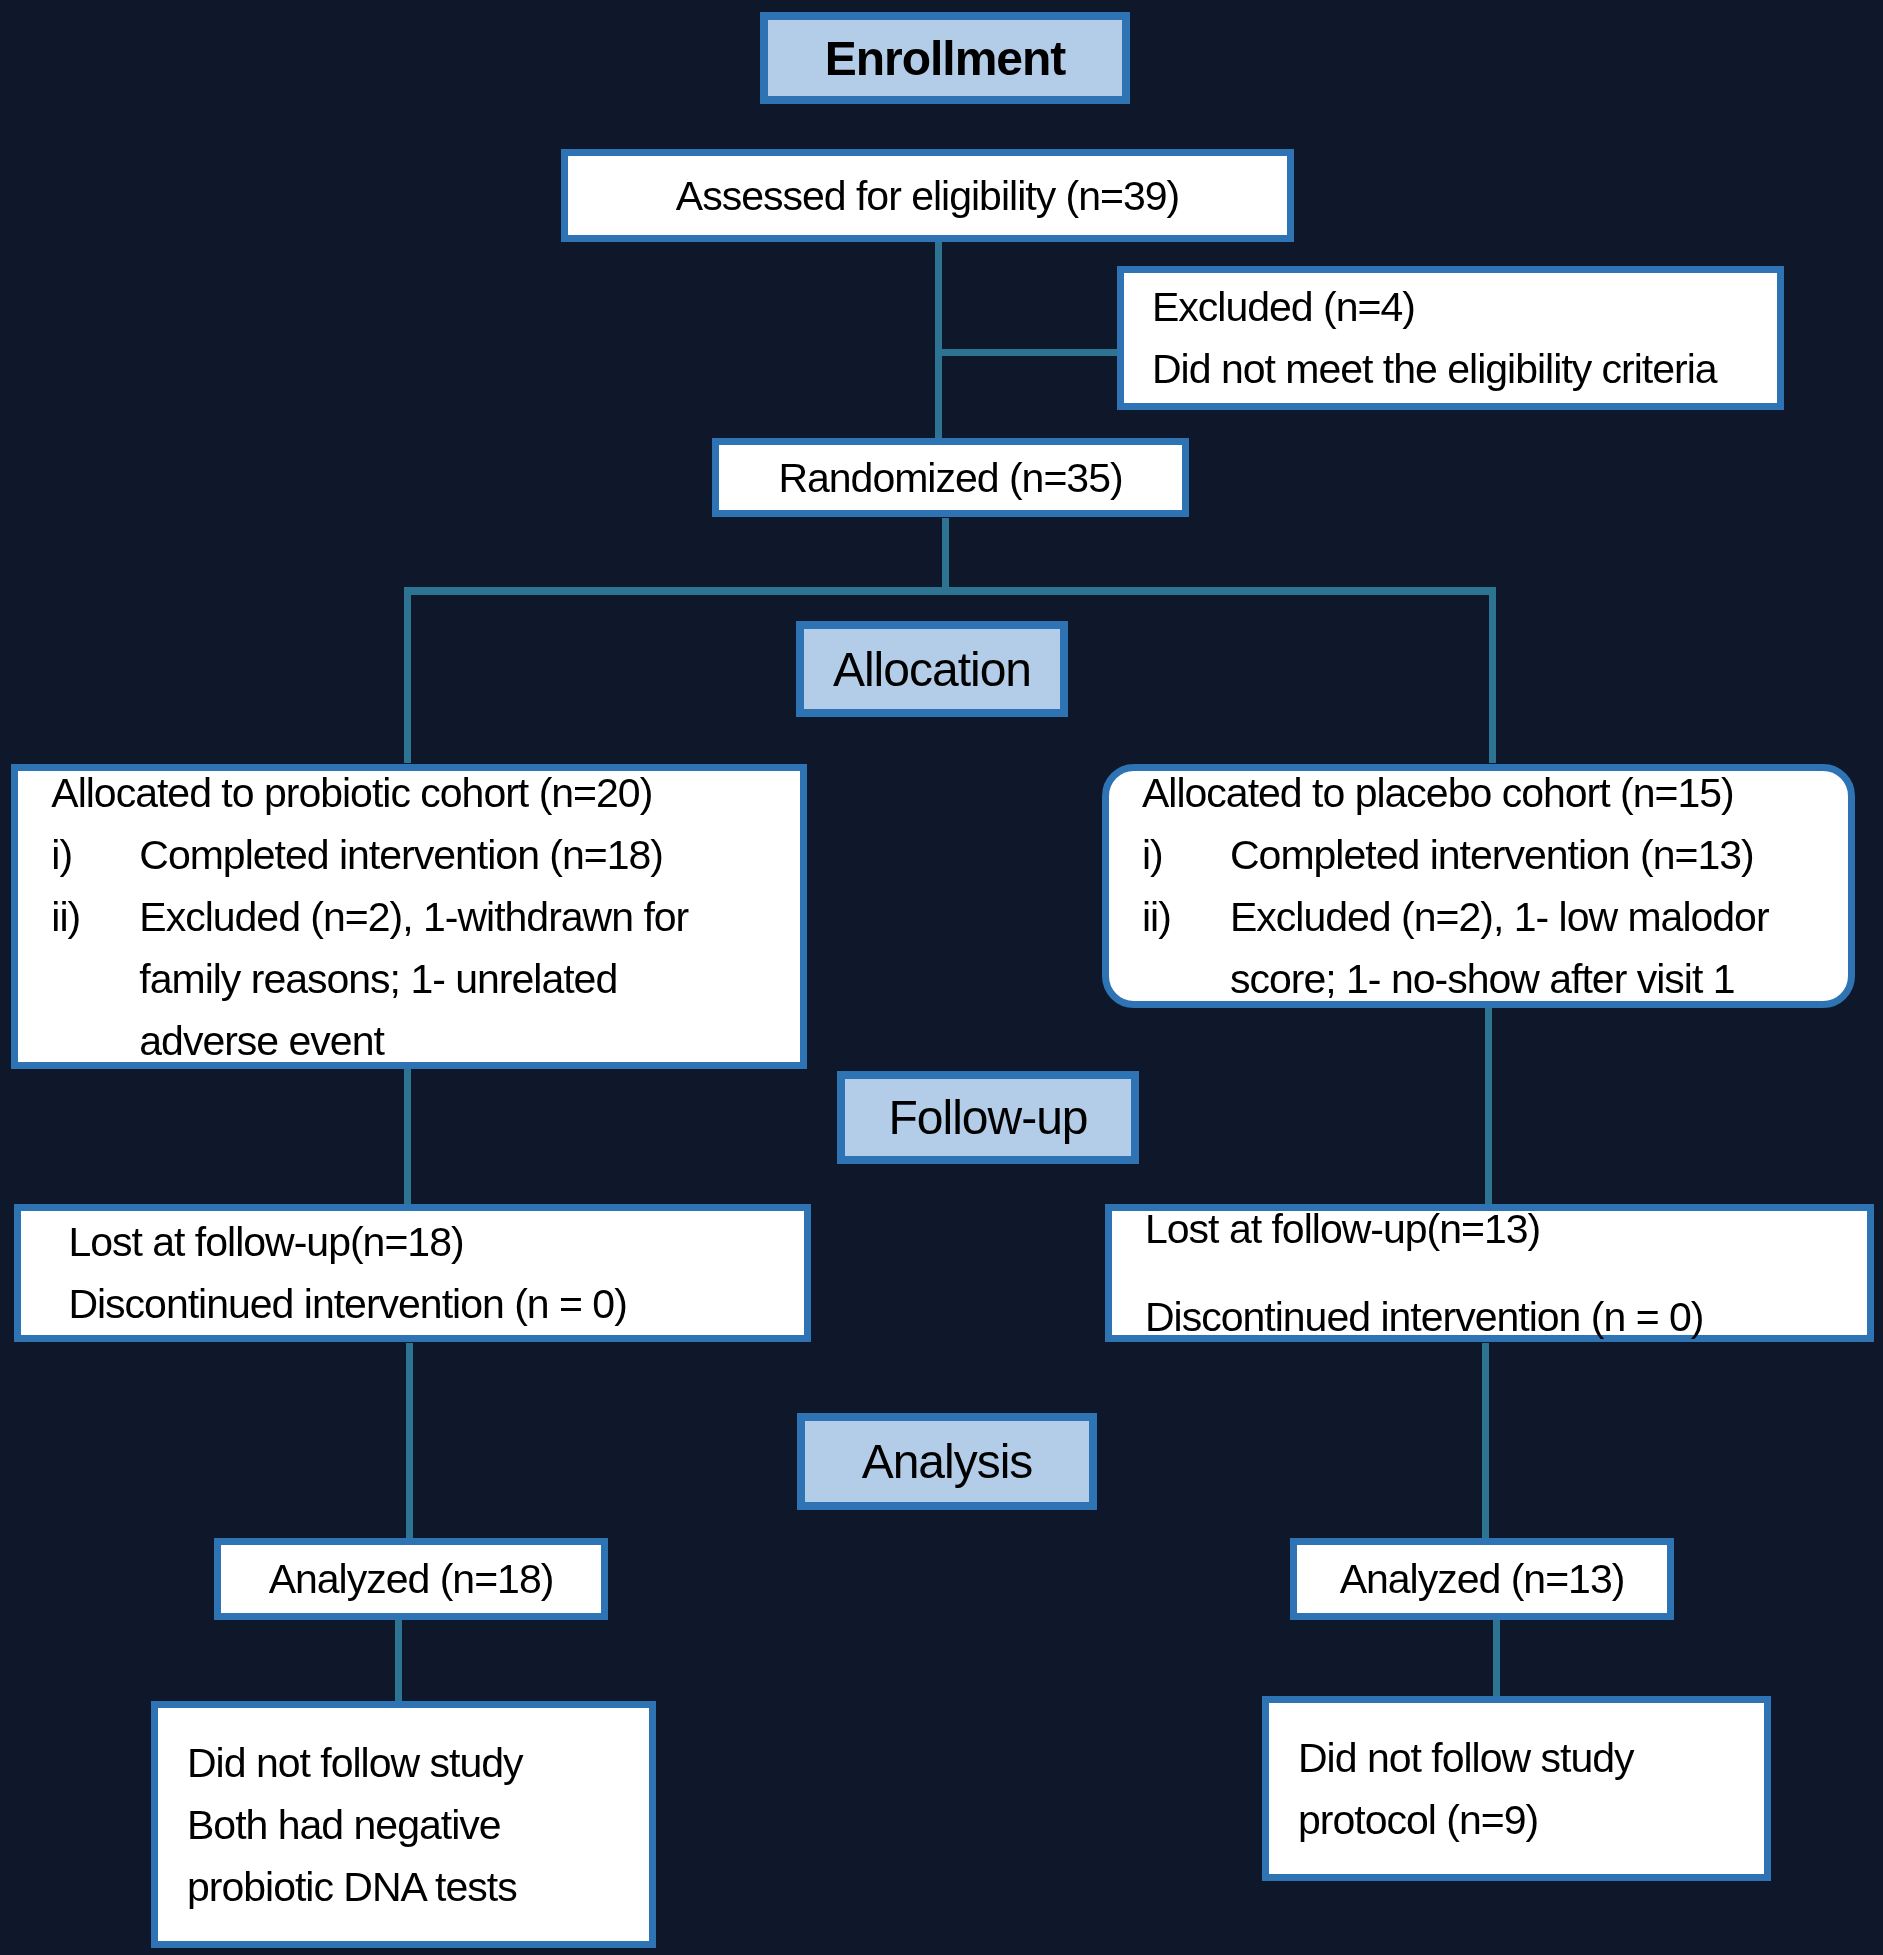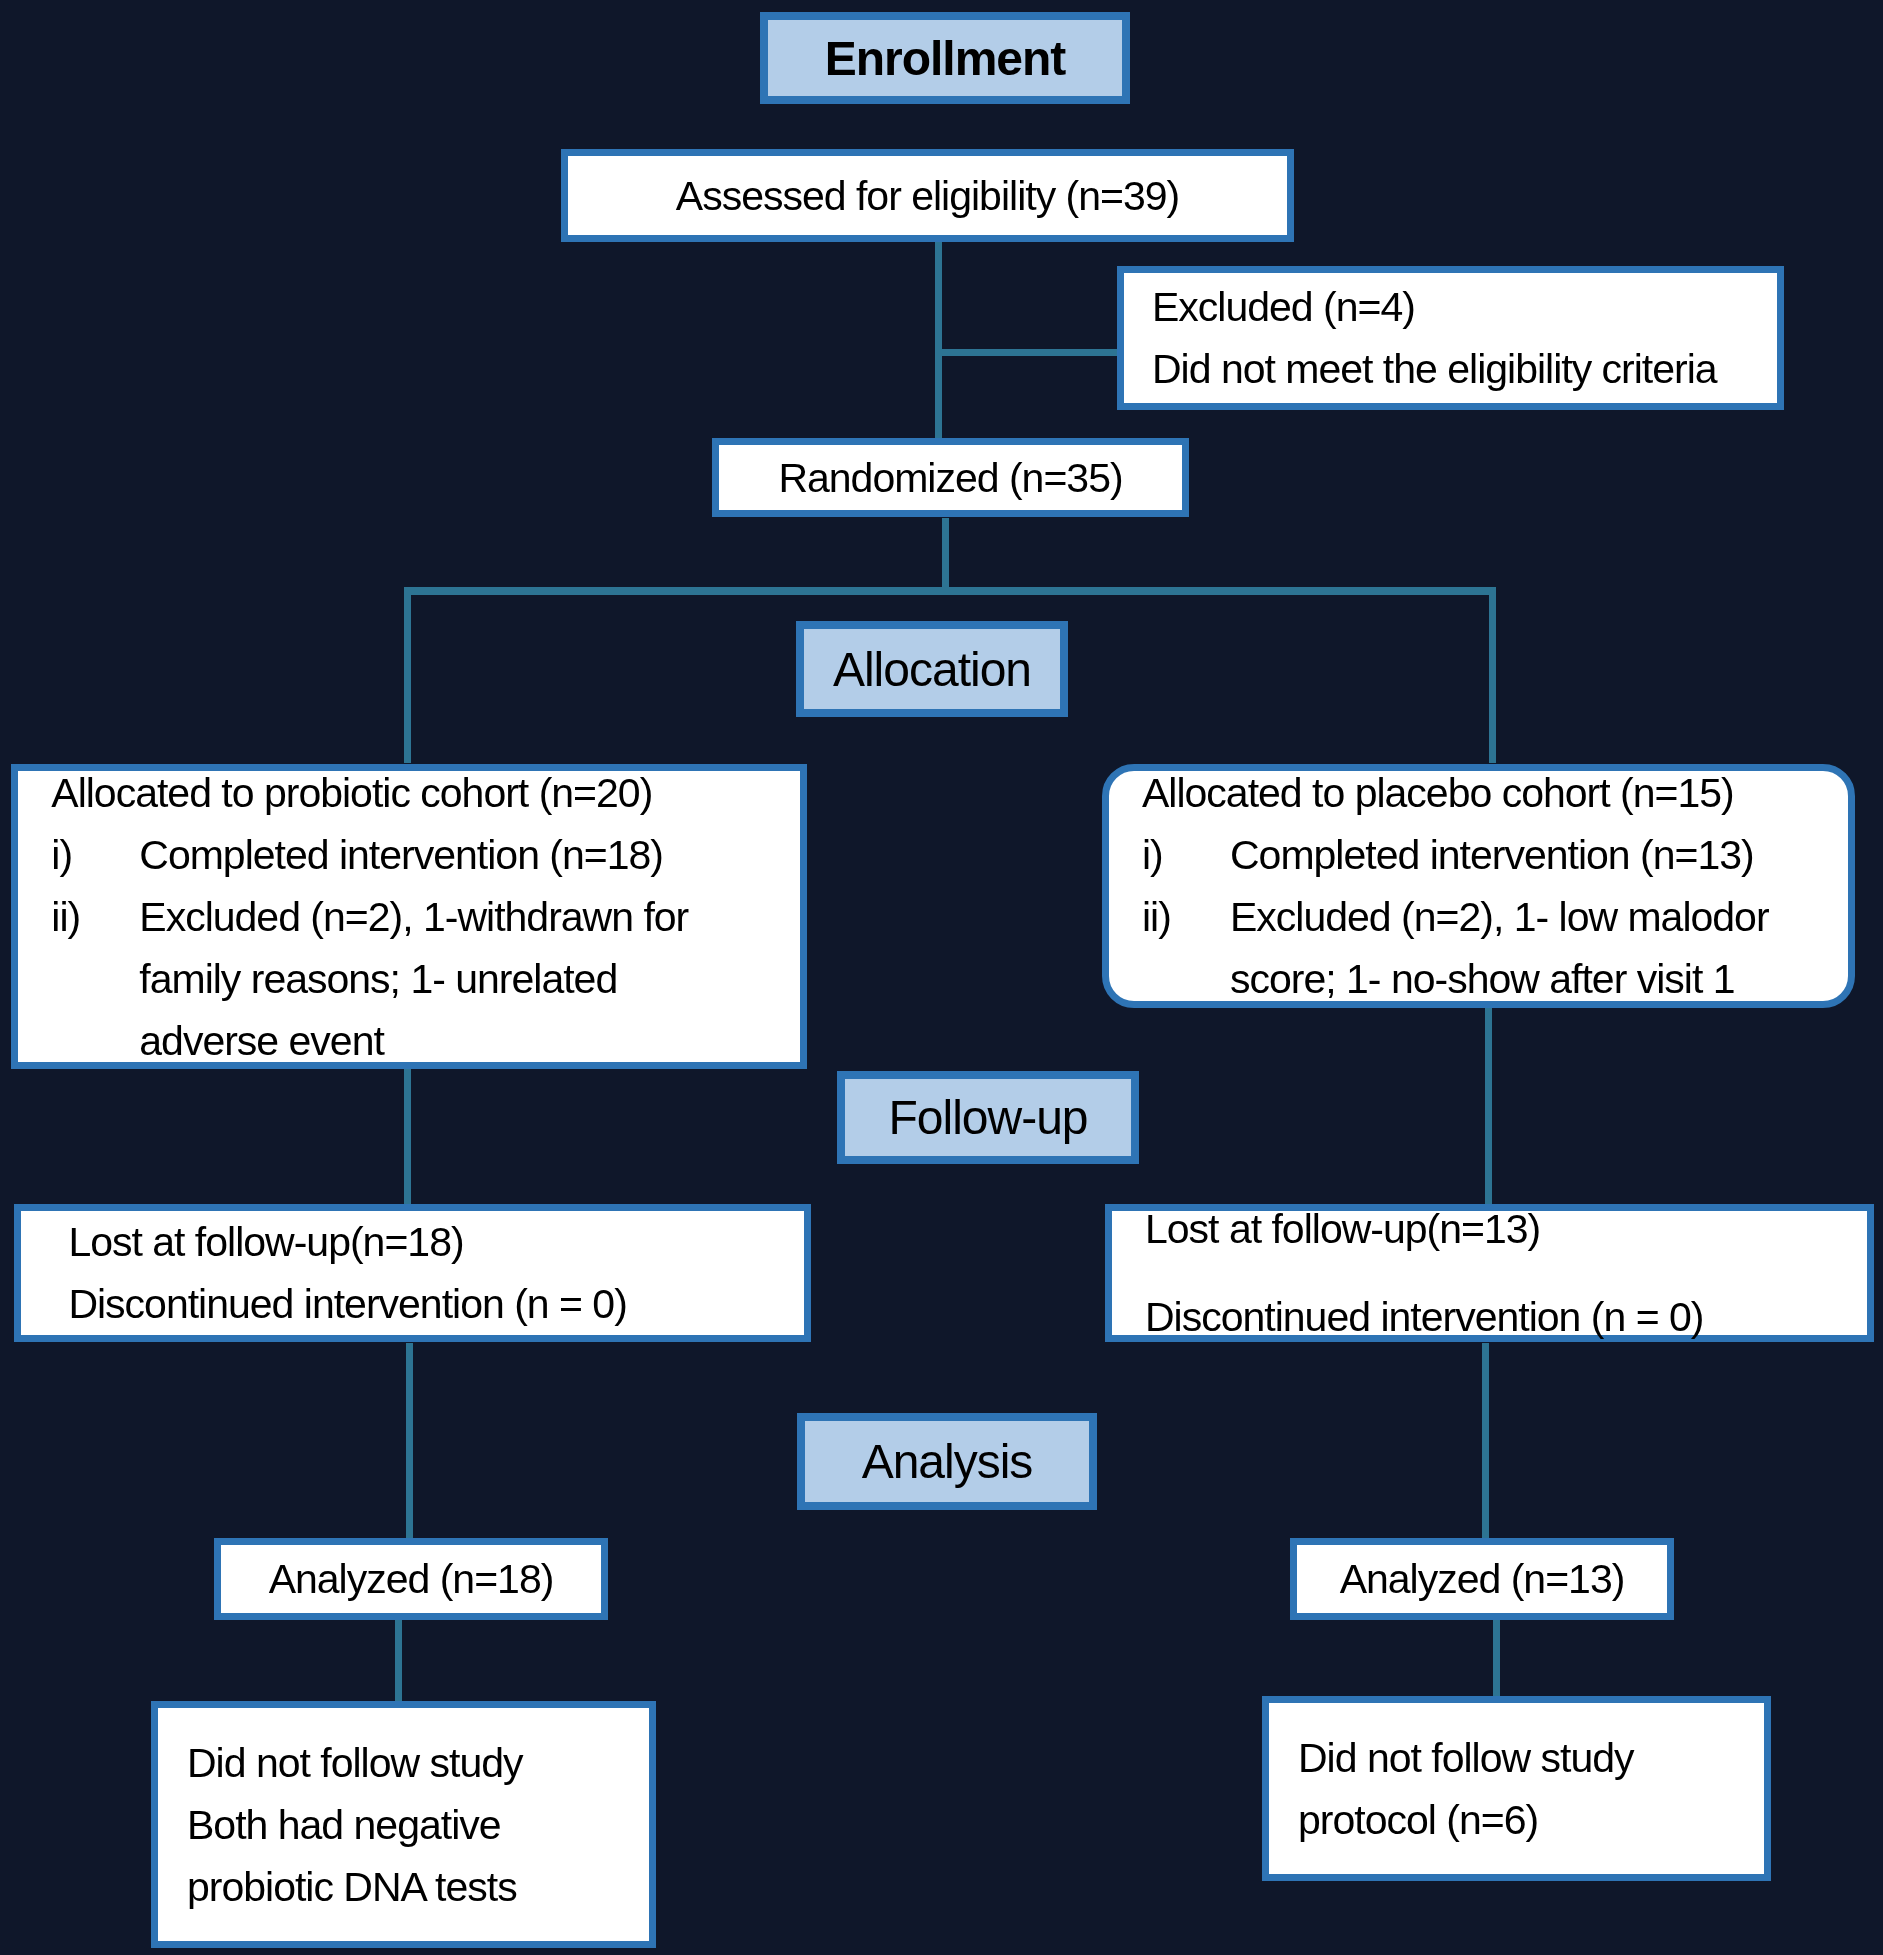--- a/index.html
+++ b/index.html
@@ -133,17 +133,17 @@
   </div>
 
   <div class="box" style="left:151px; top:1701px; width:505px; height:247px; padding-left:29px;">
     <span class="ln">Did not follow study</span>
     <span class="ln">Both had negative</span>
     <span class="ln">probiotic DNA tests</span>
   </div>
 
   <div class="box" style="left:1262px; top:1696px; width:509px; height:185px; padding-left:29px;">
     <span class="ln">Did not follow study</span>
-    <span class="ln">protocol (n=6)</span>
+    <span class="ln">protocol (n=9)</span>
   </div>
 
 </div>
 
 
 </body></html>

